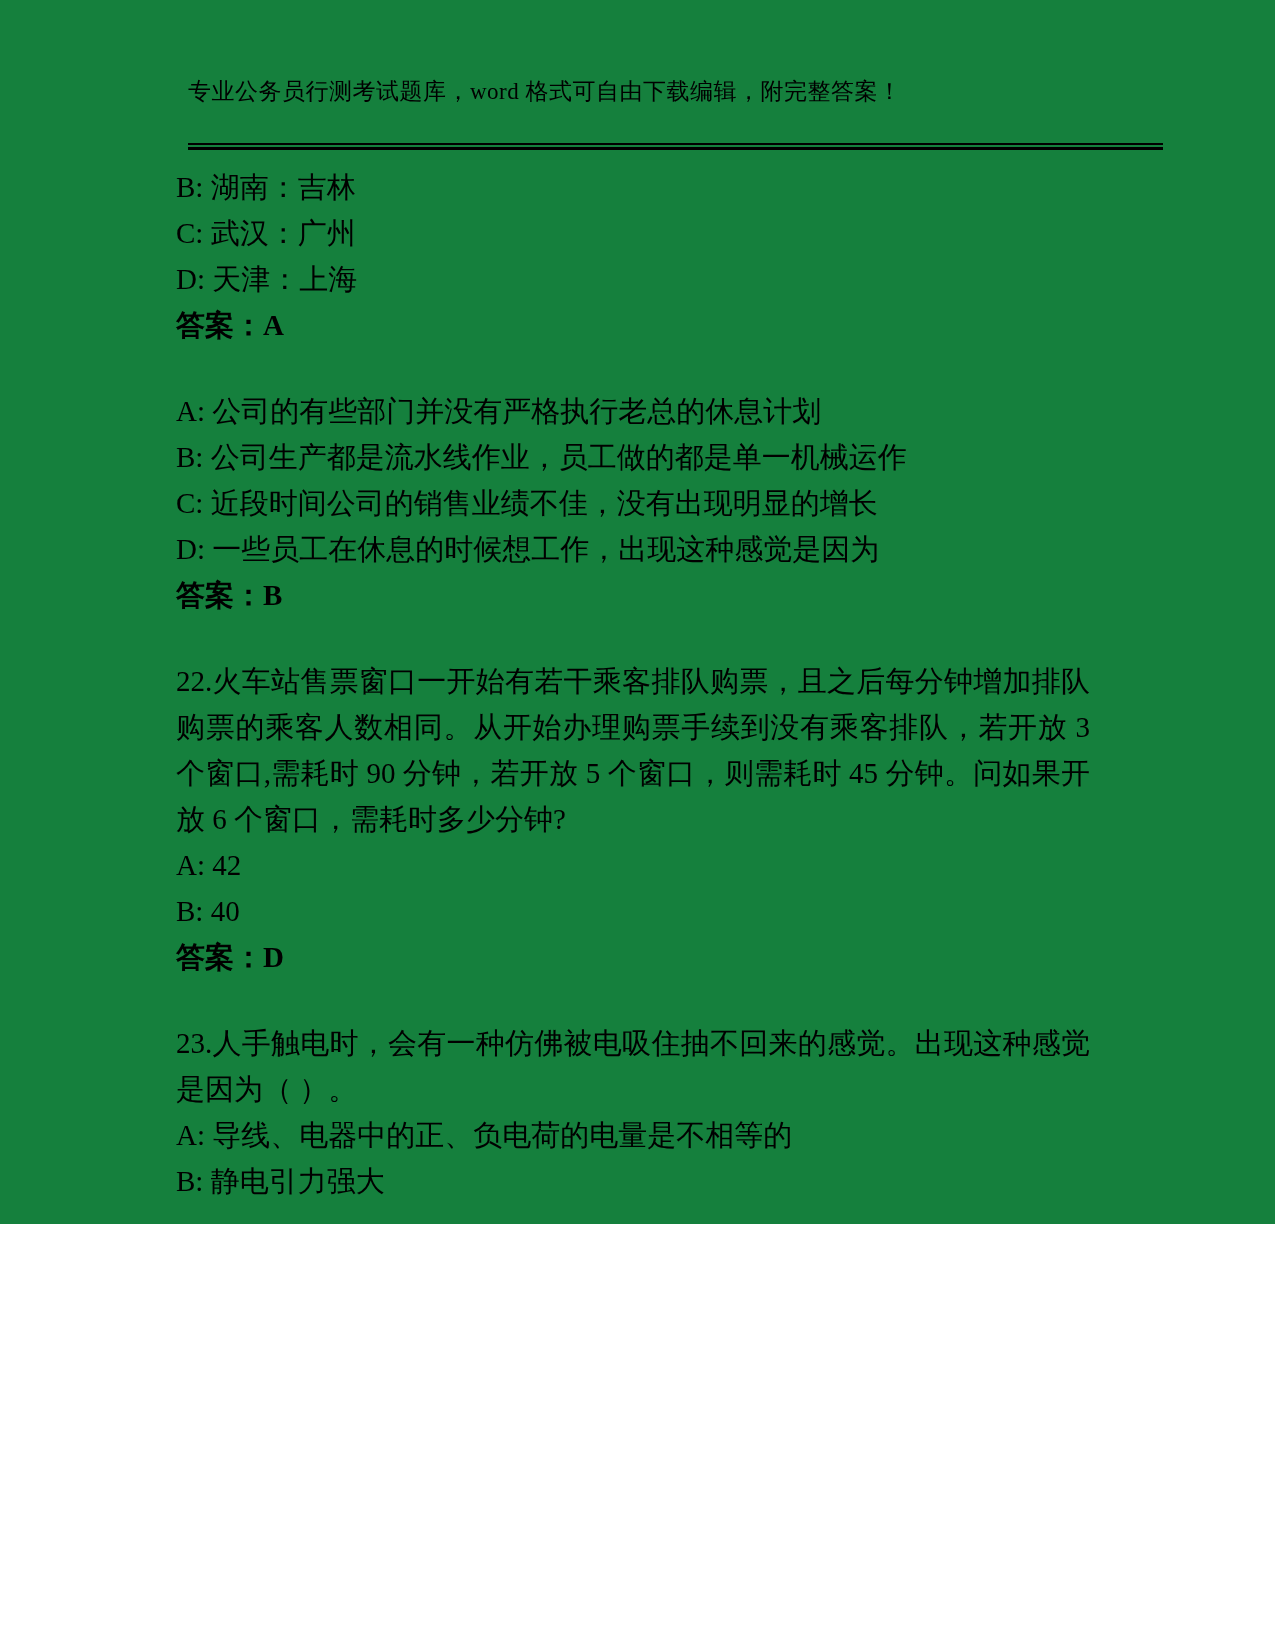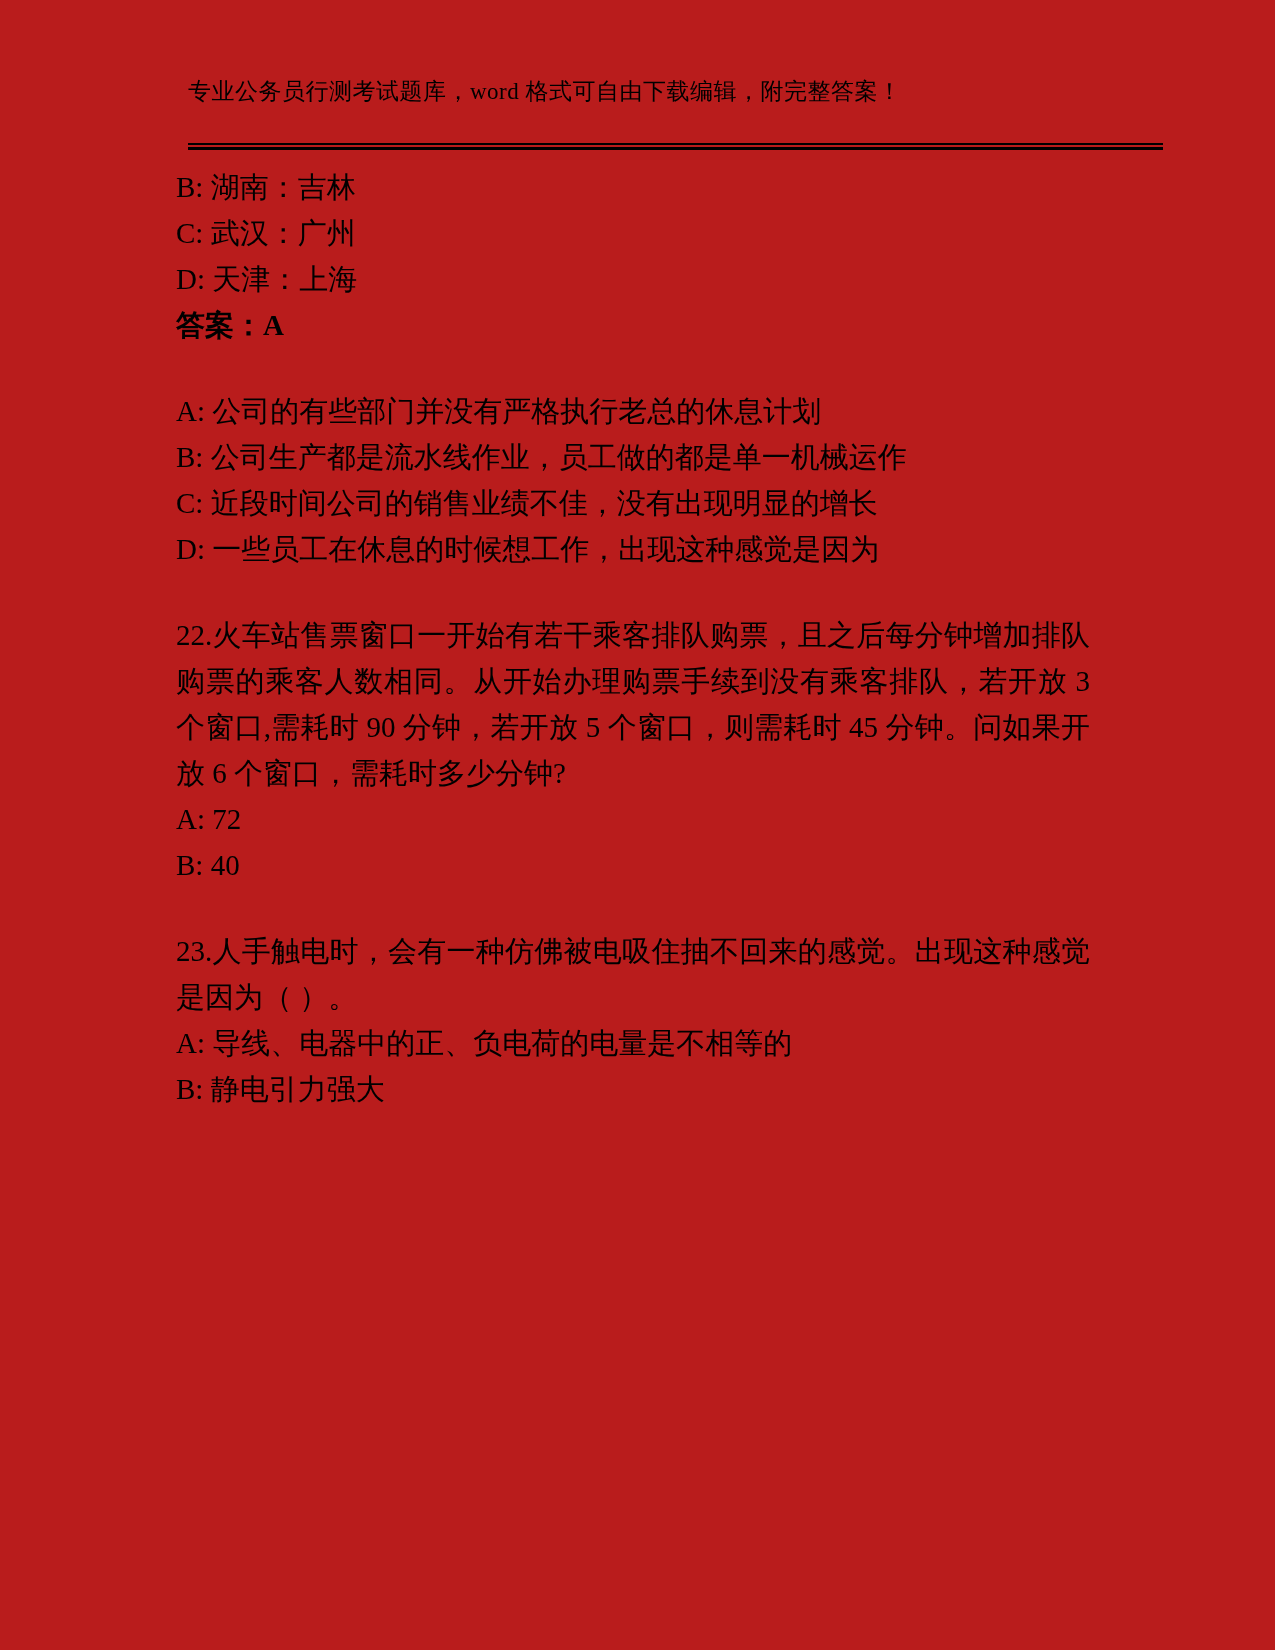--- a/index.html
+++ b/index.html
@@ -10,22 +10,22 @@
   body {
     width: 1275px;
     height: 1650px;
     overflow: hidden;
     color: #000000;
     font-family: "Liberation Serif", "DejaVu Serif", serif;
   }
   .page {
     position: relative;
     width: 1275px;
-    height: 1650px;
-    background: #b91c1c;
+    height: 1224px;
+    background: #15803d;
   }
   .header {
     margin: 0 112px 0 188px;
     padding-top: 78px;
   }
   .header-text {
     font-size: 23px;
     line-height: 27px;
     letter-spacing: 0.5px;
     white-space: nowrap;
@@ -71,26 +71,28 @@
       <p class="option">C: 武汉：广州</p>
       <p class="option">D: 天津：上海</p>
       <p class="answer">答案：A</p>
     </div>
 
     <div class="block">
       <p class="option">A: 公司的有些部门并没有严格执行老总的休息计划</p>
       <p class="option">B: 公司生产都是流水线作业，员工做的都是单一机械运作</p>
       <p class="option">C: 近段时间公司的销售业绩不佳，没有出现明显的增长</p>
       <p class="option">D: 一些员工在休息的时候想工作，出现这种感觉是因为</p>
+      <p class="answer">答案：B</p>
     </div>
 
     <div class="block">
       <p class="stem">22.火车站售票窗口一开始有若干乘客排队购票，且之后每分钟增加排队购票的乘客人数相同。从开始办理购票手续到没有乘客排队，若开放 3 个窗口,需耗时 90 分钟，若开放 5 个窗口，则需耗时 45 分钟。问如果开放 6 个窗口，需耗时多少分钟?</p>
-      <p class="option">A: 72</p>
+      <p class="option">A: 42</p>
       <p class="option">B: 40</p>
+      <p class="answer">答案：D</p>
     </div>
 
     <div class="block">
       <p class="stem">23.人手触电时，会有一种仿佛被电吸住抽不回来的感觉。出现这种感觉是因为（ ）。</p>
       <p class="option">A: 导线、电器中的正、负电荷的电量是不相等的</p>
       <p class="option">B: 静电引力强大</p>
     </div>
 
   </div>
 </div>

